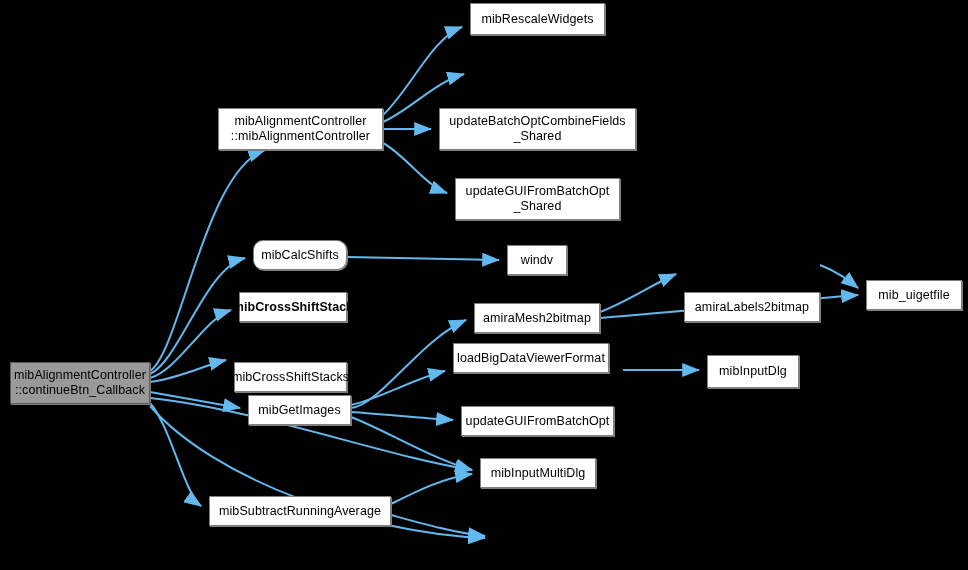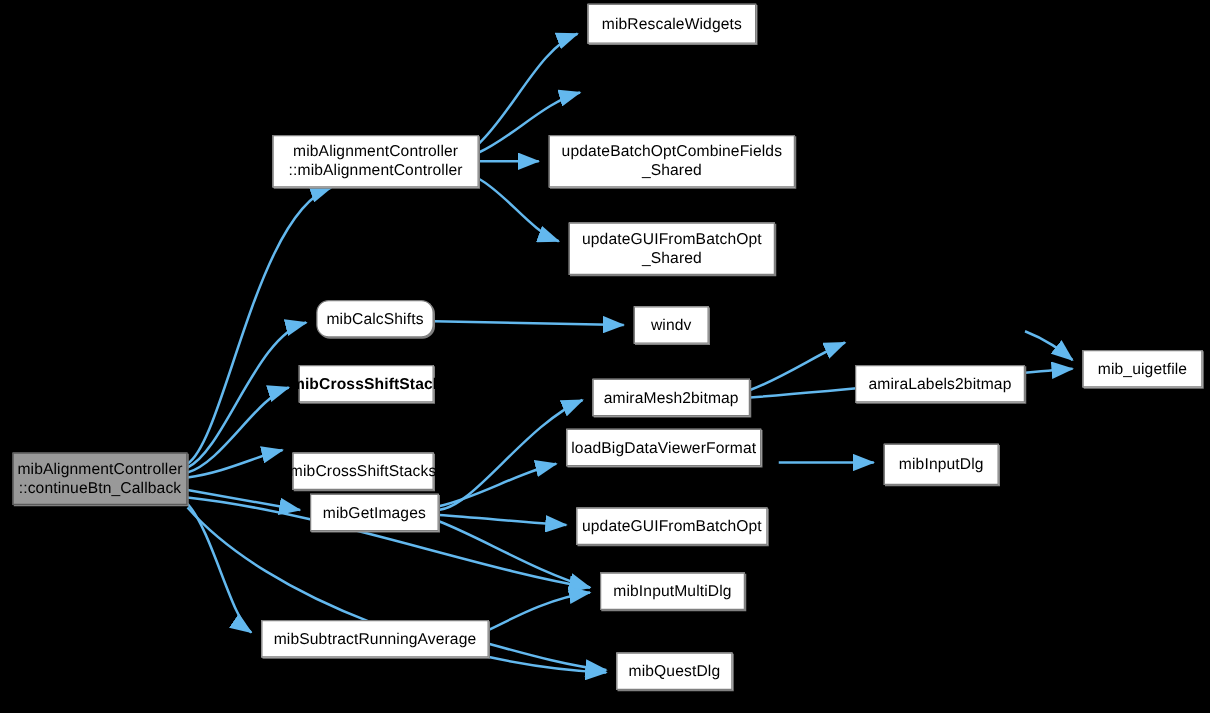--- a/index.html
+++ b/index.html
@@ -102,18 +102,17 @@
       <div class="node" style="left: 253px; top: 240px; width: 94px; height: 30px; background: rgb(255, 255, 255); border-color: rgb(127, 127, 127); border-radius: 10px;">mibCalcShifts</div>
       <div class="node" style="left: 239px; top: 292px; width: 108px; height: 30px; background: rgb(255, 255, 255); border-color: rgb(127, 127, 127); font-weight: bold;">mibCrossShiftStack</div>
       <div class="node" style="left: 234px; top: 344px; width: 113px; height: 30px; background: rgb(255, 255, 255); border-color: rgb(127, 127, 127); margin-top: 18px;">mibCrossShiftStacks</div>
       <div class="node" style="left: 209px; top: 496px; width: 182px; height: 30px; background: rgb(255, 255, 255); border-color: rgb(127, 127, 127);">mibSubtractRunningAverage</div>
       <div class="node" style="left: 248px; top: 395px; width: 103px; height: 30px; background: rgb(255, 255, 255); border-color: rgb(127, 127, 127);">mibGetImages</div>
       <div class="node" style="left: 507px; top: 245px; width: 60px; height: 30px; background: rgb(255, 255, 255); border-color: rgb(127, 127, 127); text-align: right;">windv</div>
       <div class="node" style="left: 474px; top: 303px; width: 126px; height: 30px; background: rgb(255, 255, 255); border-color: rgb(127, 127, 127);">amiraMesh2bitmap</div>
       <div class="node" style="left: 453px; top: 343px; width: 156px; height: 30px; background: rgb(255, 255, 255); border-color: rgb(127, 127, 127);">loadBigDataViewerFormat</div>
       <div class="node" style="left: 461px; top: 406px; width: 153px; height: 30px; background: rgb(255, 255, 255); border-color: rgb(127, 127, 127);">updateGUIFromBatchOpt</div>
       <div class="node" style="left: 480px; top: 458px; width: 116px; height: 30px; background: rgb(255, 255, 255); border-color: rgb(127, 127, 127);">mibInputMultiDlg</div>
-      <div class="node" style="left: 493px; top: 522px; width: 93px; height: 30px; background: rgb(255, 255, 255); border-color: rgb(127, 127, 127);">mibQuestDlg</div>
       <div class="node" style="left: 684px; top: 253px; width: 136px; height: 30px; background: rgb(255, 255, 255); border-color: rgb(127, 127, 127); margin-top: 39px;">amiraLabels2bitmap</div>
       <div class="node" style="left: 866px; top: 280px; width: 96px; height: 30px; background: rgb(255, 255, 255); border-color: rgb(127, 127, 127);">mib_uigetfile</div>
       <div class="node" style="left: 707px; top: 355px; width: 92px; height: 33px; background: rgb(255, 255, 255); border-color: rgb(127, 127, 127);">mibInputDlg</div>
     </div>
 </div>
 
 </body></html>

